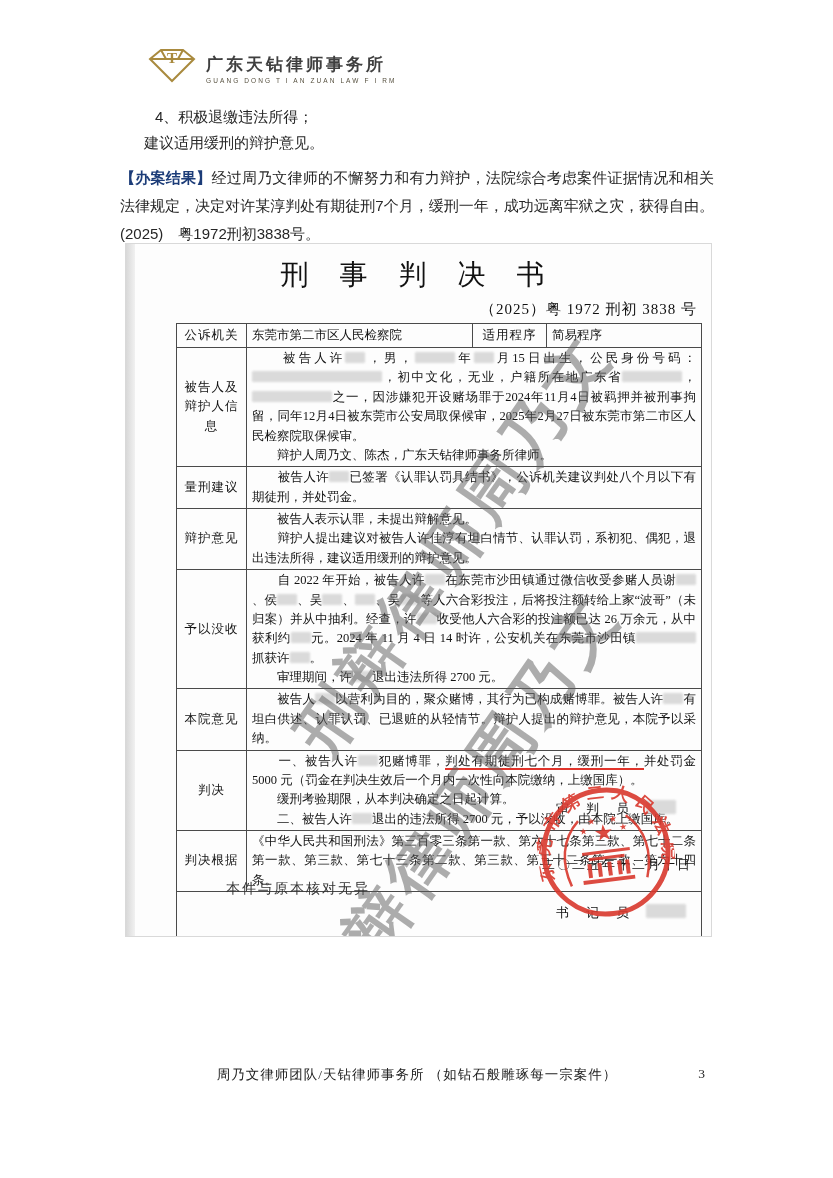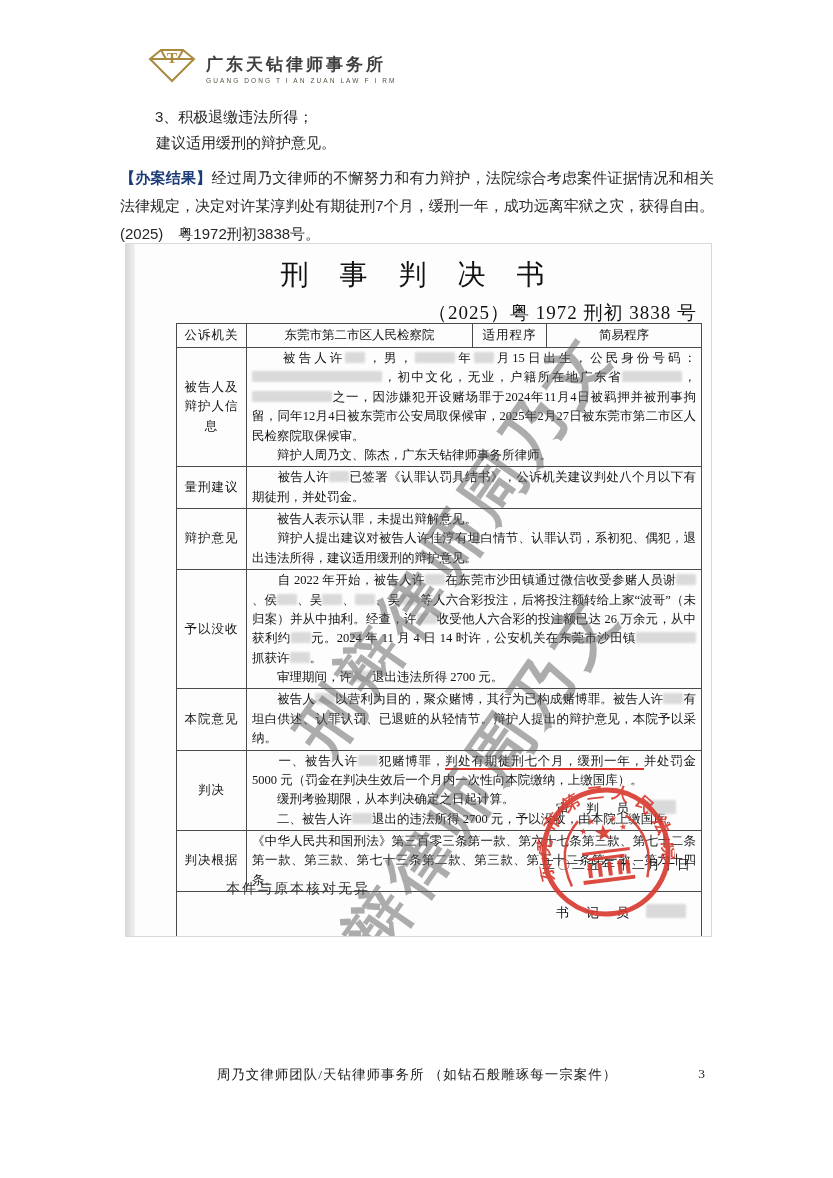--- a/index.html
+++ b/index.html
@@ -10,35 +10,35 @@
     font-family:"Liberation Serif", serif; color:#1c1c1c;
   }
   
   .firm-logo { position:absolute; left:146px; top:46px; display:flex; align-items:center; gap:8px; }
   .firm-text .cn { font-family:"Liberation Sans", sans-serif; font-size:17px; font-weight:700; color:#3f3f3f; letter-spacing:3px; }
   .firm-text .en { font-family:"Liberation Sans", sans-serif; font-size:6.5px; color:#56503f; letter-spacing:2.1px; margin-top:1px; }
   
   .intro { position:absolute; left:120px; top:104px; width:594px;
     font-family:"Liberation Sans", sans-serif; font-size:15px; color:#262626; }
   .intro .l1 { margin-left:35px; line-height:26px; }
-  .intro .l2 { margin-left:36px; line-height:26px; }
+  .intro .l2 { margin-left:24px; line-height:26px; }
   .result { margin-top:8px; line-height:28px; text-align:justify; }
   .result .lbl { color:#1c3c78; font-weight:700; }
   
   .scan { position:absolute; left:125px; top:243px; width:587px; height:694px;
     background:#fdfdfd; border:1px solid #d9d9d9; overflow:hidden; }
   .scan::before { content:""; position:absolute; left:0; top:0; bottom:0; width:9px;
     background:linear-gradient(90deg,#d8d8d8,#f1f1f1); }
   .doc-title { position:absolute; left:0; right:0; top:12px; text-align:center;
     font-size:28px; letter-spacing:12px; color:#111; }
-  .doc-caseno { position:absolute; right:14px; top:56px; font-size:19px; letter-spacing:1px; color:#111; }
+  .doc-caseno { position:absolute; right:14px; top:56px; font-size:15px; letter-spacing:1px; color:#111; }
   table.jt { position:absolute; left:50px; top:79px; width:526px; border-collapse:collapse; table-layout:fixed; }
   table.jt td { border:1px solid #4a4a4a; font-size:12.5px; line-height:1.55; color:#141414; padding:1px 5px; vertical-align:middle; }
   td.lbl { text-align:center; letter-spacing:1px; width:70px; }
-  td.ctr { text-align:center;margin-left:36px; }
+  td.ctr { text-align:left;margin-left:36px; }
   td.val { white-space:pre-line; text-align:justify; }
   .h1{height:24px}.h2{height:90px}.h3{height:23px}.h4{height:35px}.h5{height:46px}
   .h6{height:86px}.h7{height:48px}.h8{height:62px}.h9{height:34px}.h10{height:145px}
   td.tall { vertical-align:top; white-space:pre-line; text-align:justify; }
   .redact { display:inline-block; height:11px; background:#dadada; filter:blur(.8px);
     border-radius:1px; vertical-align:-1px; }
   .u-red { border-bottom:2.5px solid #e0342b; padding-bottom:.5px; }
   
   .sig { position:absolute; font-size:13px; color:#141414; letter-spacing:2px; white-space:nowrap; }
   .sig .redact { height:14px; }
@@ -72,21 +72,21 @@
         <text x="26" y="17" text-anchor="middle" font-size="15" font-weight="bold" fill="#a98a3e" font-family="Liberation Serif, serif">T</text>
       </svg>
     </span>
     <span class="firm-text">
       <div class="cn">广东天钻律师事务所</div>
       <div class="en">GUANG DONG T I AN  ZUAN LAW  F I RM</div>
     </span>
   </div>
 
   <div class="intro">
-    <div class="l1">3、积极退缴违法所得；</div>
+    <div class="l1">4、积极退缴违法所得；</div>
     <div class="l2">建议适用缓刑的辩护意见。</div>
     <div class="result"><span class="lbl">【办案结果】</span><span>经过周乃文律师的不懈努力和有力辩护，法院综合考虑案件证据情况和相关法律规定，决定对许某淳判处有期徒刑7个月，缓刑一年，成功远离牢狱之灾，获得自由。(2025)　粤1972刑初3838号。</span></div>
   </div>
 
   <div class="scan">
 
     <div class="doc-title">刑 事 判 决 书</div>
     <div class="doc-caseno">（2025）粤 1972 刑初 3838 号</div>
 
     <table class="jt">

